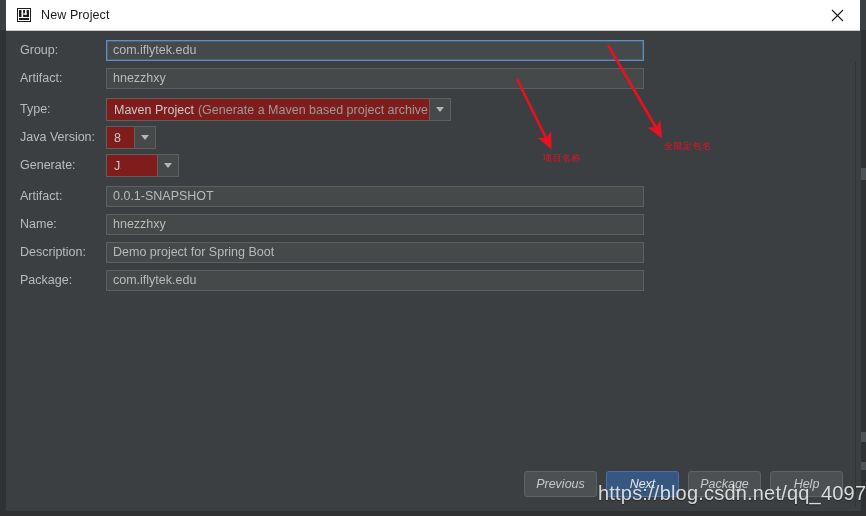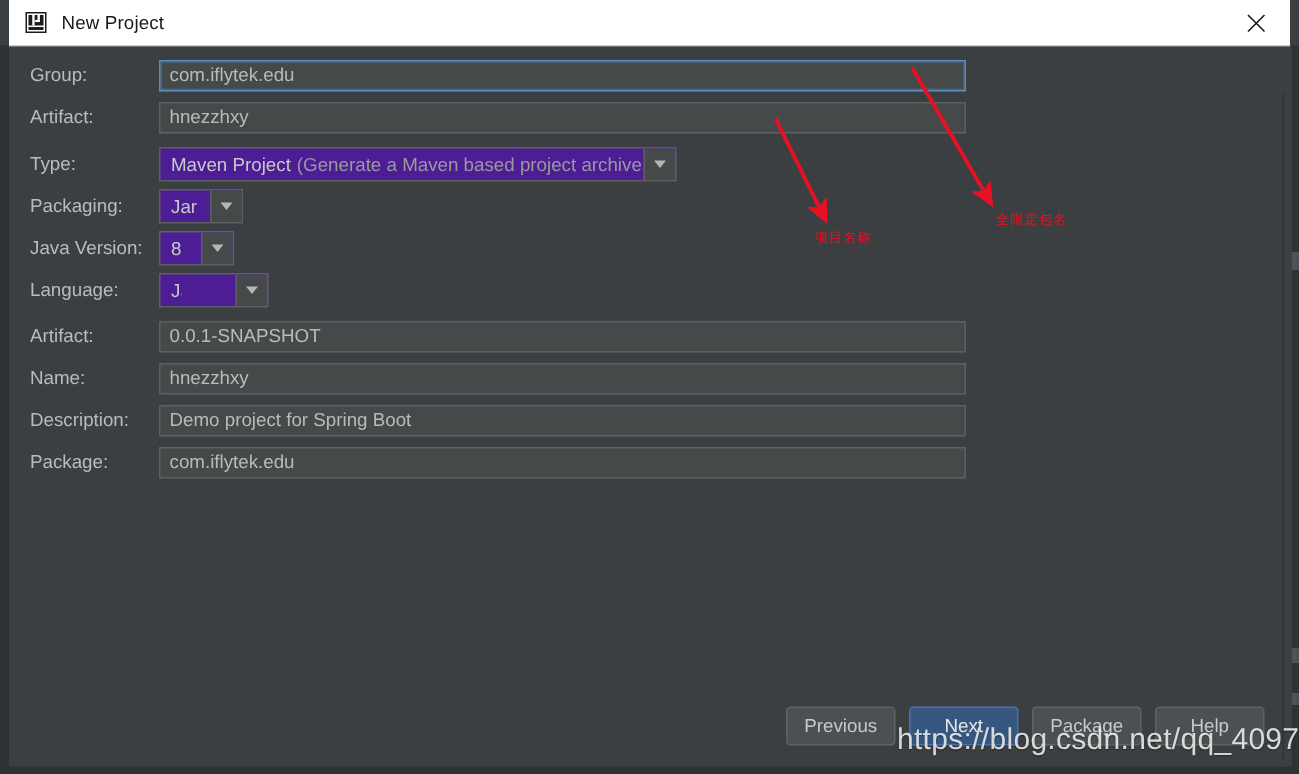--- a/index.html
+++ b/index.html
@@ -109,21 +109,21 @@
   .field.wide { width: 538px; text-align: center; }
   .field.focused {
     border: 1px solid #5a8ec4;
     box-shadow: 0 0 0 1px rgba(90,142,196,0.35) inset;
   }
 
   
   .combo {
     height: 23px;
     box-sizing: border-box;
-    background: #4c1d95;
+    background: #7f1d1d;
     border: 1px solid #5e6060;
     display: flex;
     align-items: stretch;
     overflow: hidden;
   }
   .combo .combo-text {
     flex: 1 1 auto;
     display: flex;
     align-items: center;
     padding-left: 7px;
@@ -178,20 +178,21 @@
     left: 0;
     bottom: 14px;
     width: 855px;
     height: 26px;
     display: flex;
     justify-content: flex-end;
     align-items: flex-start;
     padding-right: 18px;
     box-sizing: border-box;
     gap: 9px;
+    font-style: italic;
   }
   .btn {
     min-width: 73px;
     height: 26px;
     box-sizing: border-box;
     background: #4c5052;
     border: 1px solid #5e6263;
     border-radius: 3px;
     color: #c9c9c9;
     font-size: 12.5px;
@@ -289,42 +290,33 @@
           <span class="combo-text">
             <span>Maven Project</span>
             <span class="dim">(Generate a Maven based project archive.)</span>
           </span>
           <span class="combo-arrow">
               <i></i>
             </span>
         </div>
       </div>
 
-      <div class="row">
-        <div class="lbl">Packaging:</div>
-        <div class="combo pack">
-          <span class="combo-text">Jar</span>
-          <span class="combo-arrow">
-              <i></i>
-            </span>
-        </div>
-      </div>
 
       <div class="row">
         <div class="lbl">Java Version:</div>
         <div class="combo java">
           <span class="combo-text">8</span>
           <span class="combo-arrow">
               <i></i>
             </span>
         </div>
       </div>
 
       <div class="row">
-        <div class="lbl">Language:</div>
+        <div class="lbl">Generate:</div>
         <div class="combo lang">
           <span class="combo-text">Java</span>
           <span class="combo-arrow">
               <i></i>
             </span>
         </div>
       </div>
 
       <div class="row gap-above">
         <div class="lbl">Artifact:</div>

